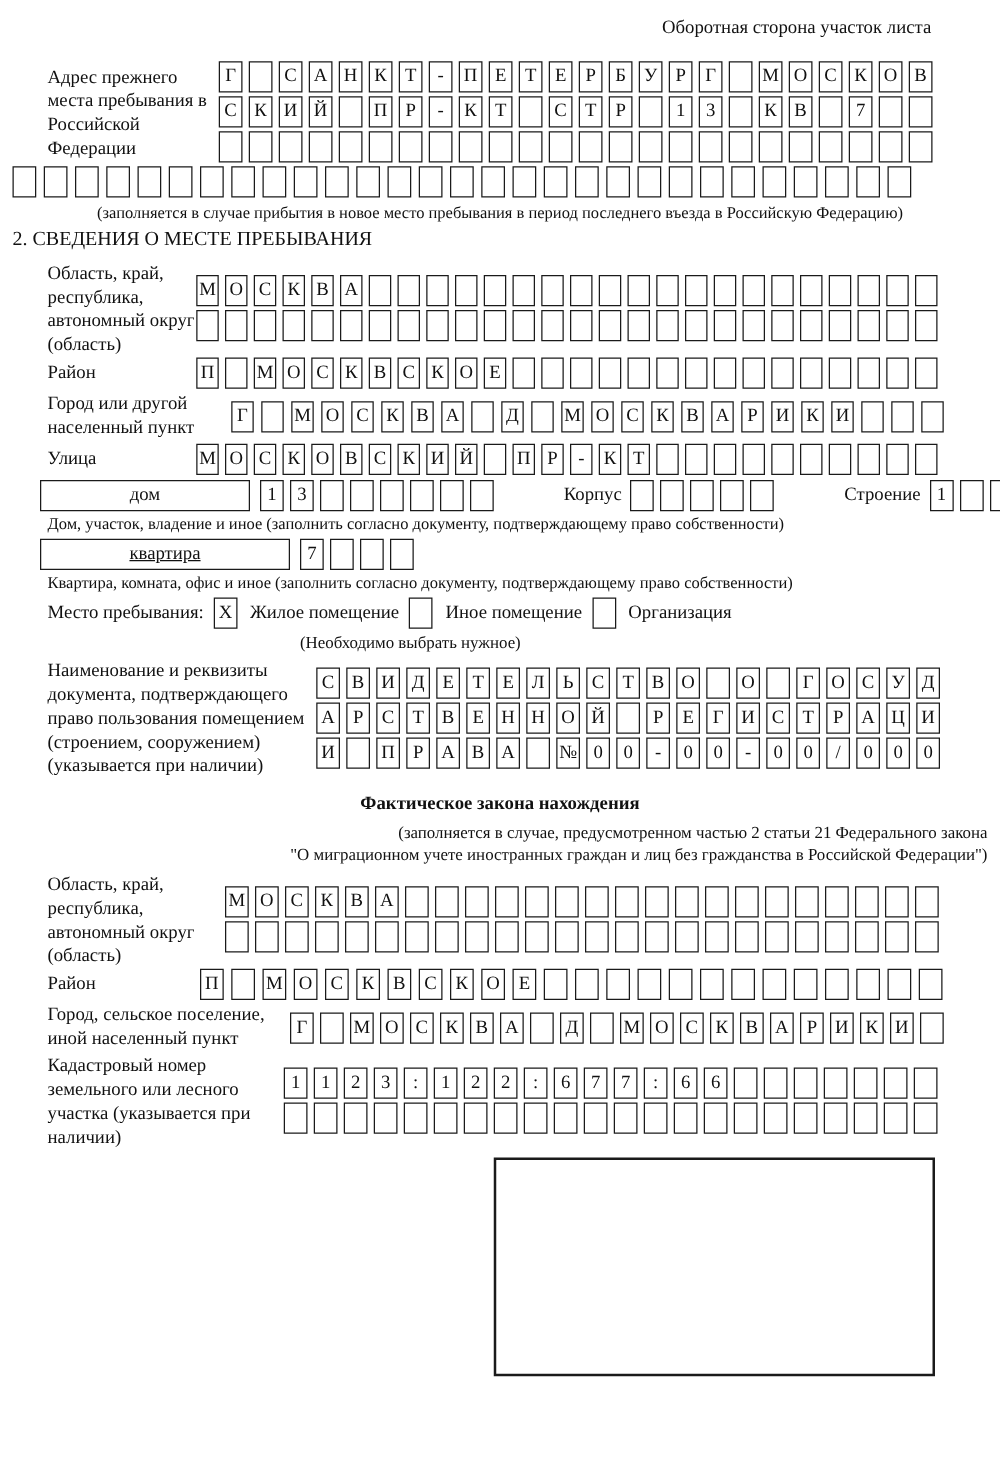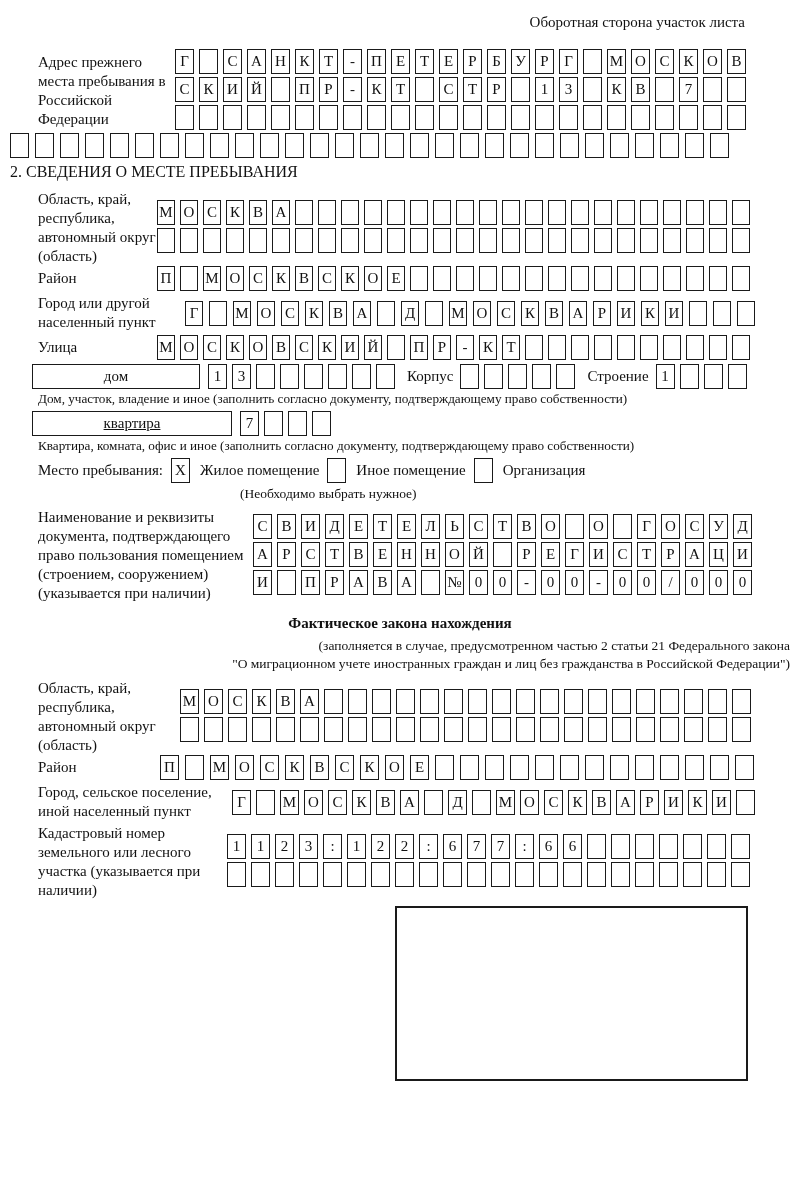--- a/index.html
+++ b/index.html
@@ -26,21 +26,21 @@
     font-size:15px; line-height:1;
   }
   .cw18 .cell { width:18px; }
   .g6 .cell { margin-right:6px; }
   .mb3 { margin-bottom:3px; }
 
   .widebox {
     flex:none; height:25px; border:1.6px solid #1a1a1a;
     display:flex; align-items:center; justify-content:center; font-size:15px;
   }
-  .inline-label { font-size:15px; line-height:25px; padding:0 7px; flex:none; }
+  .inline-label { font-size:15px; line-height:25px; padding:0 7px; flex:none;margin-left:44px; }
 
   .note { font-size:13.2px; line-height:17px; }
   .center { text-align:center; }
   .sec-title { font-weight:normal; font-size:16px; margin:5px 0 9px; }
   .fact-title { text-align:center; font-weight:bold; font-size:15px; margin:12px 0 5px; }
   .fact-note { text-align:right; font-size:13.5px; line-height:18px; }
 
   .indent22 { margin-left:22px; }
   .caption { font-size:13.2px; margin:2px 0 4px 28px; }
 
@@ -169,20 +169,21 @@
       <span class="cell"></span>
       <span class="cell"></span>
       <span class="cell"></span>
       <span class="cell"></span>
       <span class="cell"></span>
       <span class="cell"></span>
       <span class="cell"></span>
       <span class="cell"></span>
       <span class="cell"></span>
     </div>
+  <div class="note center">(заполняется в случае прибытия в новое место пребывания в период последнего въезда в Российскую Федерацию)</div>
 
   <div class="sec-title">2. СВЕДЕНИЯ О МЕСТЕ ПРЕБЫВАНИЯ</div>
 
   <div class="frow">
     <div class="flabel w147">Область, край, республика, автономный округ (область)</div>
     <div class="rows">
       <div class="boxes cw18">
           <span class="cell">М</span>
           <span class="cell">О</span>
           <span class="cell">С</span>

